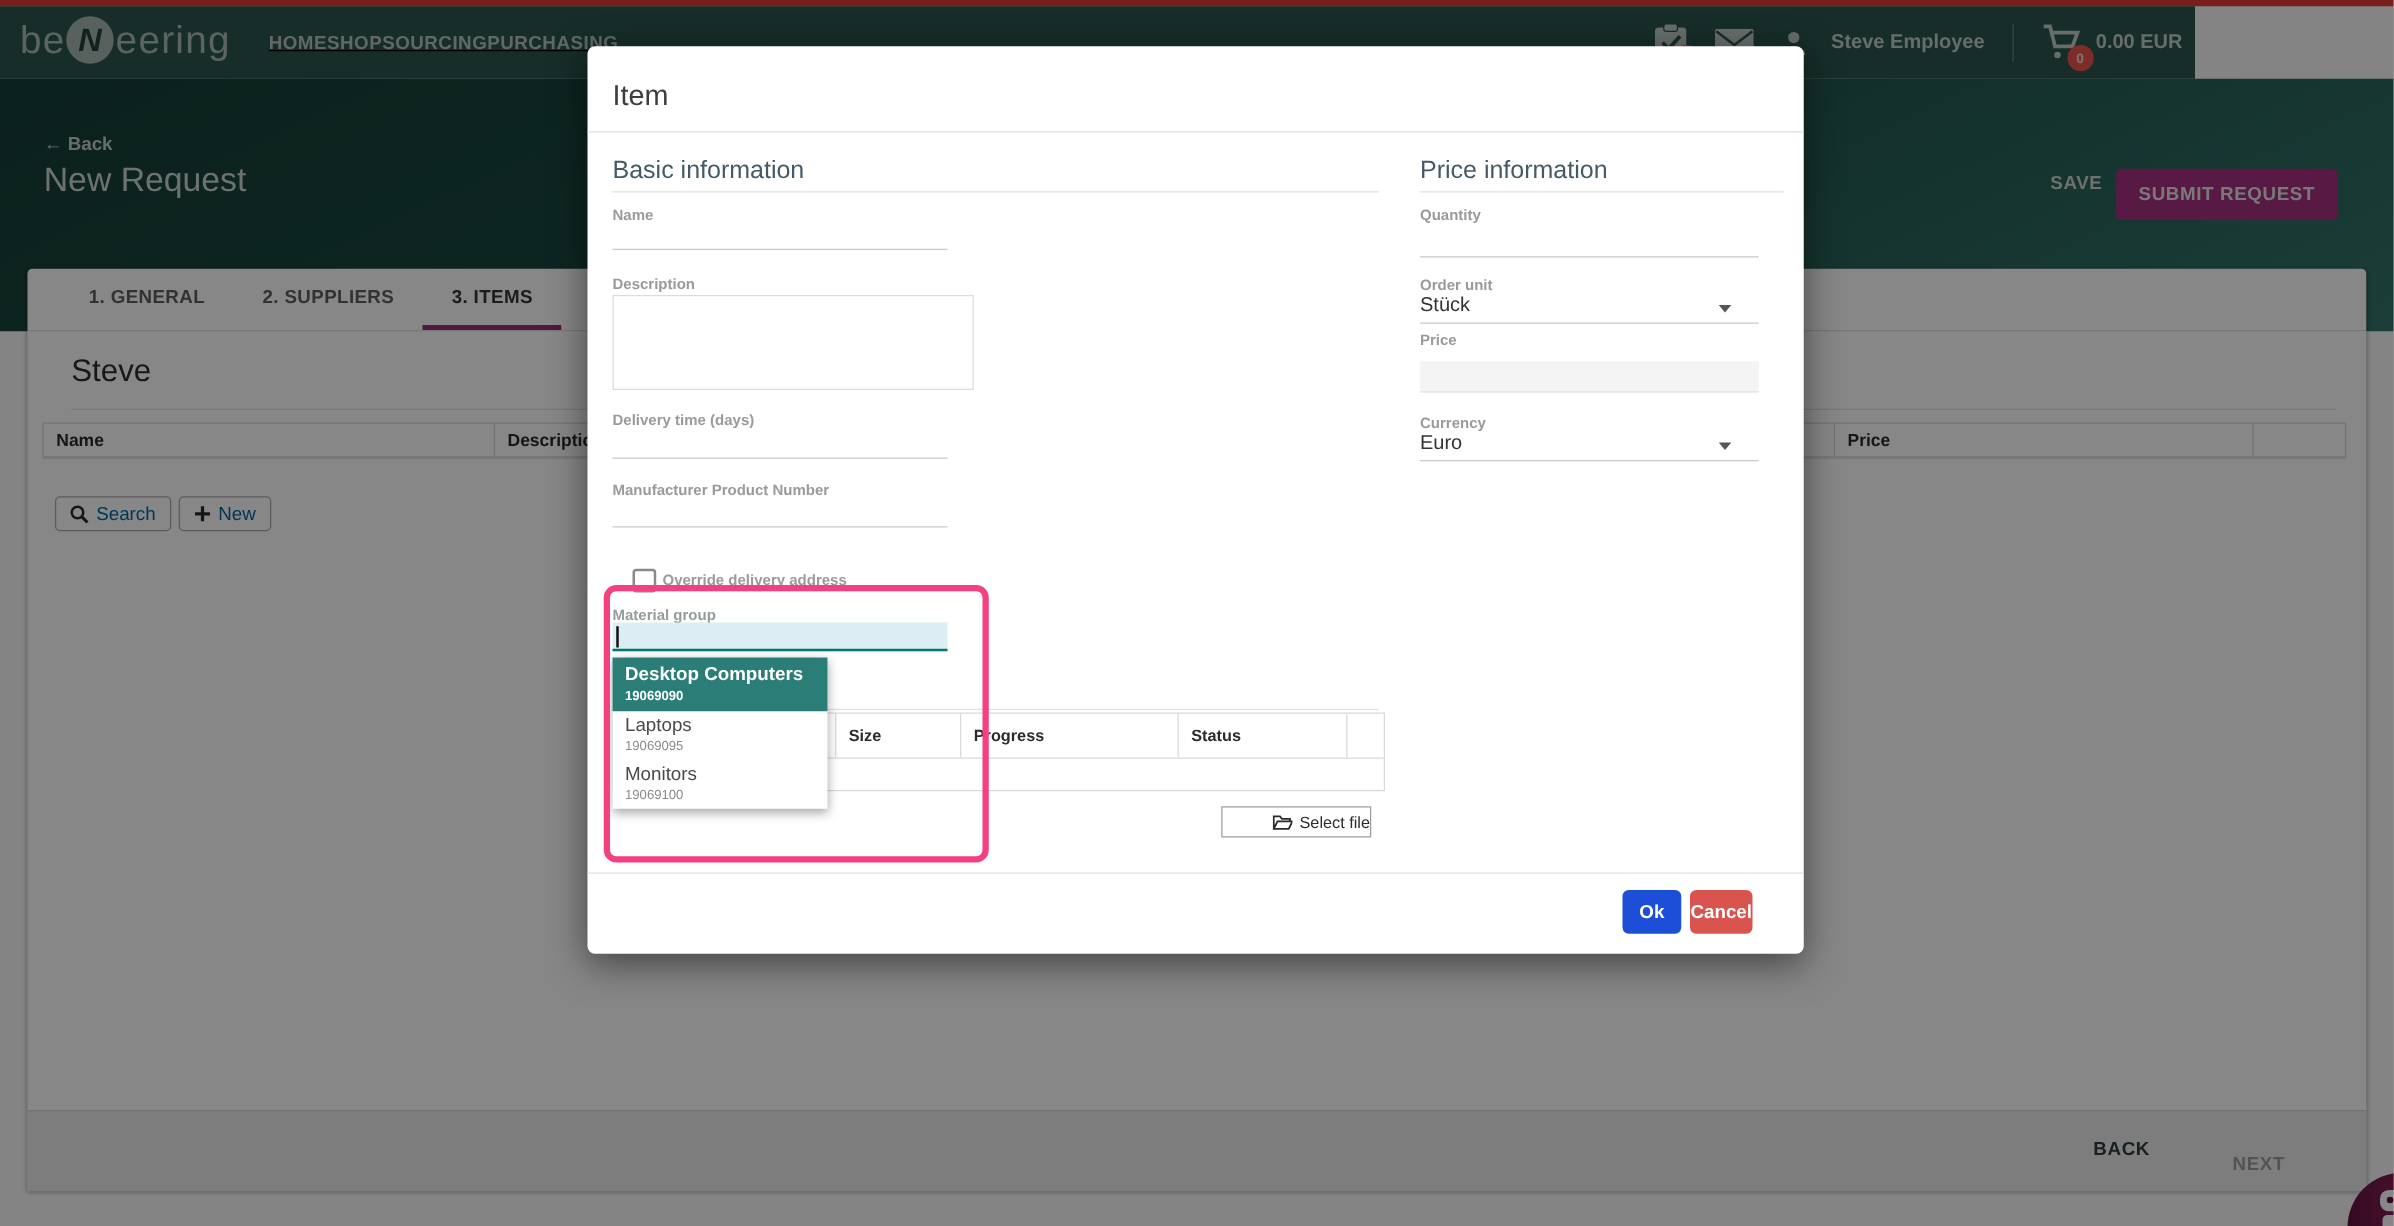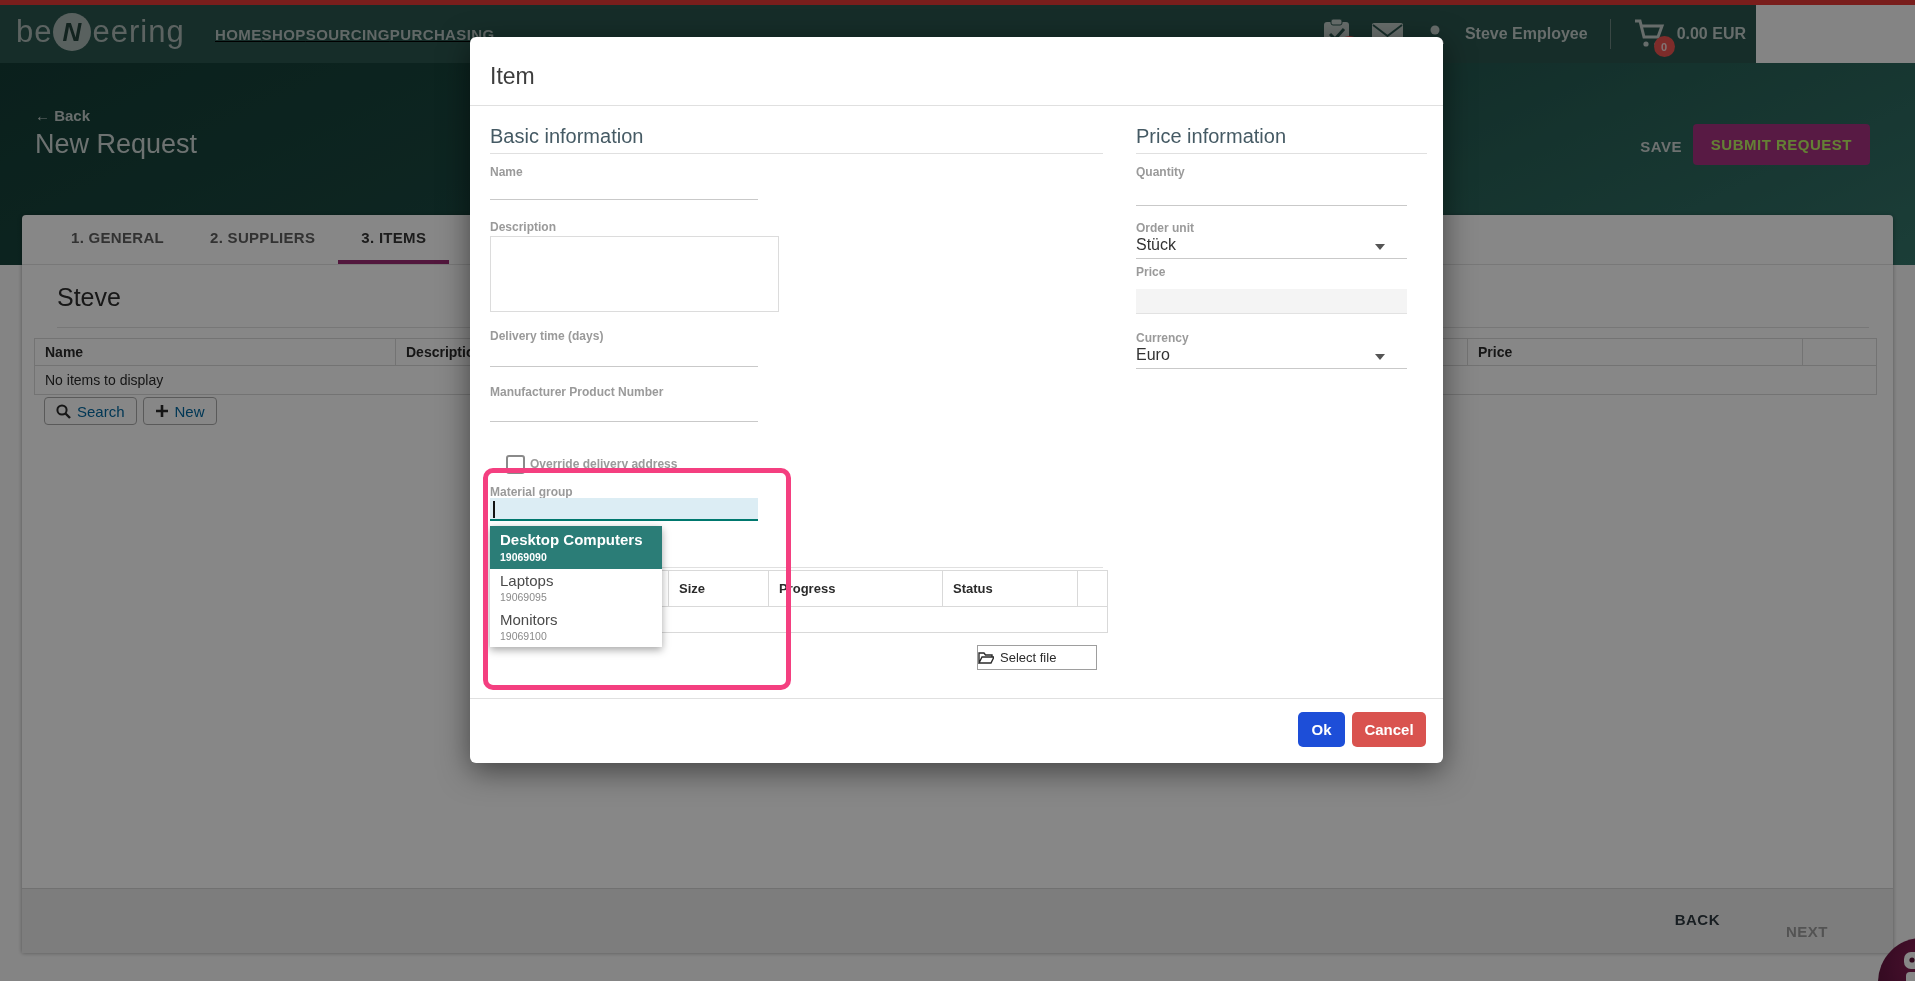--- a/index.html
+++ b/index.html
@@ -23,21 +23,21 @@
   .navuser{display:flex;align-items:center;gap:20px;font-weight:bold;font-size:16px;cursor:pointer;}
   .navdivider{width:1px;height:30px;background:#6d8680;}
   .navcart{display:flex;align-items:center;gap:12px;font-weight:bold;font-size:16px;cursor:pointer;}
 
   
   #headband{left:0;top:63px;width:1915px;height:202px;
             background:linear-gradient(155deg,#143d36 0%,#1d4c44 45%,#34756a 100%);z-index:1;}
   #backlink{left:35px;top:44px;color:#c5cfcd;font-size:15px;font-weight:bold;cursor:pointer;}
   #pagetitle{left:35px;top:66px;color:#cfd8d6;font-size:27px;}
   #savebtn{right:233px;top:75px;color:#cfd6d4;font-weight:bold;font-size:15px;letter-spacing:.5px;cursor:pointer;}
-  #submitbtn{right:45px;top:61px;background:#a63280;color:#bef264;font-weight:bold;font-size:15px;
+  #submitbtn{right:45px;top:72px;background:#a63280;color:#e5e5e5;font-weight:bold;font-size:15px;
              letter-spacing:.5px;padding:12px 18px;border-radius:4px;cursor:pointer;}
 
   
   #card{left:22px;top:215px;width:1871px;height:737px;background:#ffffff;border-radius:4px 4px 0 0;
         box-shadow:0 1px 4px rgba(0,0,0,.35);z-index:1;}
   #tabbar{left:0;top:0;width:1871px;height:50px;border-bottom:1px solid #e3e3e3;display:flex;
           align-items:stretch;padding-left:26px;box-sizing:border-box;}
   .tab{display:flex;align-items:center;padding:0 23px;font-size:15px;font-weight:bold;color:#5f5f5f;
        letter-spacing:.3px;cursor:pointer;border-bottom:4px solid transparent;box-sizing:border-box;}
   .tab.active{color:#353535;border-bottom-color:#9c2d74;}
@@ -81,33 +81,33 @@
   #matinput{left:20px;top:461px;width:268px;height:23px;background:#dcedf4;border:none;
             border-bottom:2px solid #00786e;box-sizing:border-box;padding:0 2px;font-size:15px;outline:none;}
   #caretbar{left:23px;top:464px;width:2px;height:17px;background:#111;}
   #pricefill{left:666px;top:252px;width:271px;height:24px;background:#f4f4f4;border-bottom:1px solid #e2e2e2;}
   
   #attachtable{left:20px;top:533px;width:618px;border:1px solid #d9d9d9;box-sizing:border-box;font-size:13px;color:#2b2b2b;}
   .atcell{box-sizing:border-box;border-right:1px solid #d9d9d9;padding:0 10px;height:35px;display:flex;align-items:center;font-weight:bold;}
   .atcell:last-child{border-right:none;}
   .atrow2{height:25px;border-top:1px solid #d9d9d9;}
   #selectfile{left:507px;top:608px;width:120px;height:25px;border:1px solid #9e9e9e;background:#fff;display:flex;
-              align-items:center;justify-content:flex-start;gap:6px;font-size:13px;color:#2b2b2b;box-sizing:border-box;cursor:pointer;}
+              align-items:center;justify-content:flex-end;gap:6px;font-size:13px;color:#2b2b2b;box-sizing:border-box;cursor:pointer;}
   
   #mgdrop{left:20px;top:489px;width:172px;background:#fff;box-shadow:0 3px 8px rgba(0,0,0,.35);z-index:6;}
   .optsel{background:#2b7d77;color:#fff;padding:5px 10px 6px;cursor:pointer;}
   .optsel .oname{font-size:15px;font-weight:bold;}
   .optsel .ocode{font-size:10.5px;font-weight:bold;margin-top:3px;}
   .opt{padding:3px 10px 5px;cursor:pointer;}
   .opt .oname{font-size:15px;color:#4a4a4a;}
   .opt .ocode{font-size:10.5px;color:#8a8a8a;margin-top:2px;}
   
   #okbtn{left:828px;top:675px;width:47px;height:35px;background:#1d4ed8;border-radius:5px;color:#fff;
          font-size:15px;font-weight:bold;display:flex;align-items:center;justify-content:center;cursor:pointer;}
-  #cancelbtn{left:882px;top:675px;width:74px;height:35px;background:#d9534f;border-radius:5px;color:#fff;
+  #cancelbtn{left:882px;top:675px;width:50px;height:35px;background:#d9534f;border-radius:5px;color:#fff;
          font-size:15px;font-weight:bold;display:flex;align-items:center;justify-content:center;cursor:pointer;}
 
   
   #pinkbox{left:483px;top:468px;width:308px;height:222px;border:5px solid #f43f80;border-radius:10px;
            box-sizing:border-box;z-index:30;pointer-events:none;}
 </style>
 </head>
 <body>
 
 <div id="stage">
@@ -182,21 +182,20 @@
     </div>
     <div class="abs" id="itemstitle">Steve</div>
     <div class="abs" id="itemsrule"></div>
     <div class="abs" id="itemstable">
       <div class="itrow ithead">
         <div class="itcell" style="width:361px;">Name</div>
         <div class="itcell" style="width:1072px;">Description</div>
         <div class="itcell" style="width:335px;">Price</div>
         <div class="itcell" style="width:73px;"></div>
       </div>
-      <div class="itempty">No items to display</div>
     </div>
     <div class="abs btnrow">
       <div class="gbtn">
         <svg width="15" height="15" viewBox="0 0 15 15">
             <circle cx="6" cy="6" r="4.6" stroke="#2b2b2b" stroke-width="2" fill="none"></circle>
             <path d="M9.5 9.5 L14 14" stroke="#2b2b2b" stroke-width="2.4"></path>
           </svg>
         <span>Search</span>
       </div>
       <div class="gbtn">

